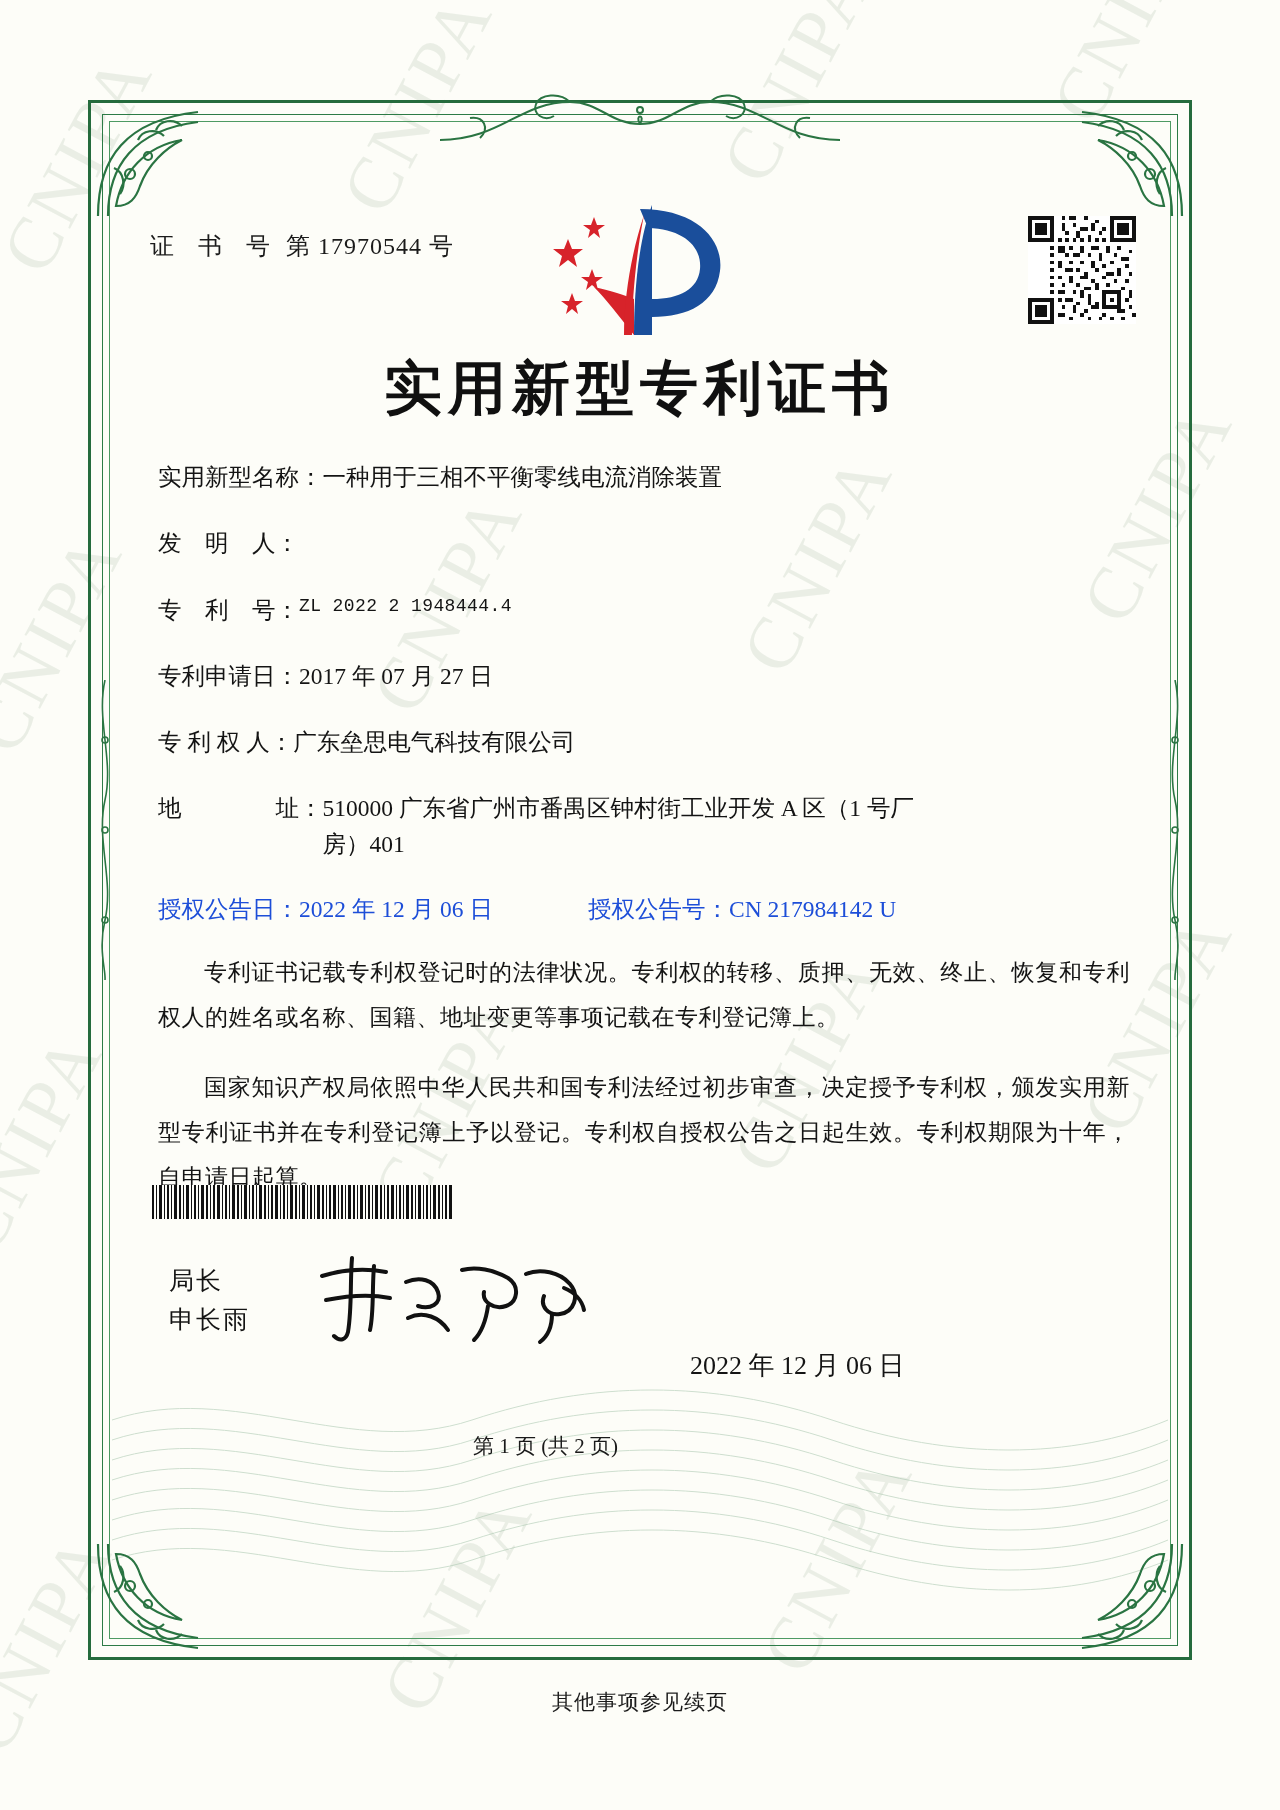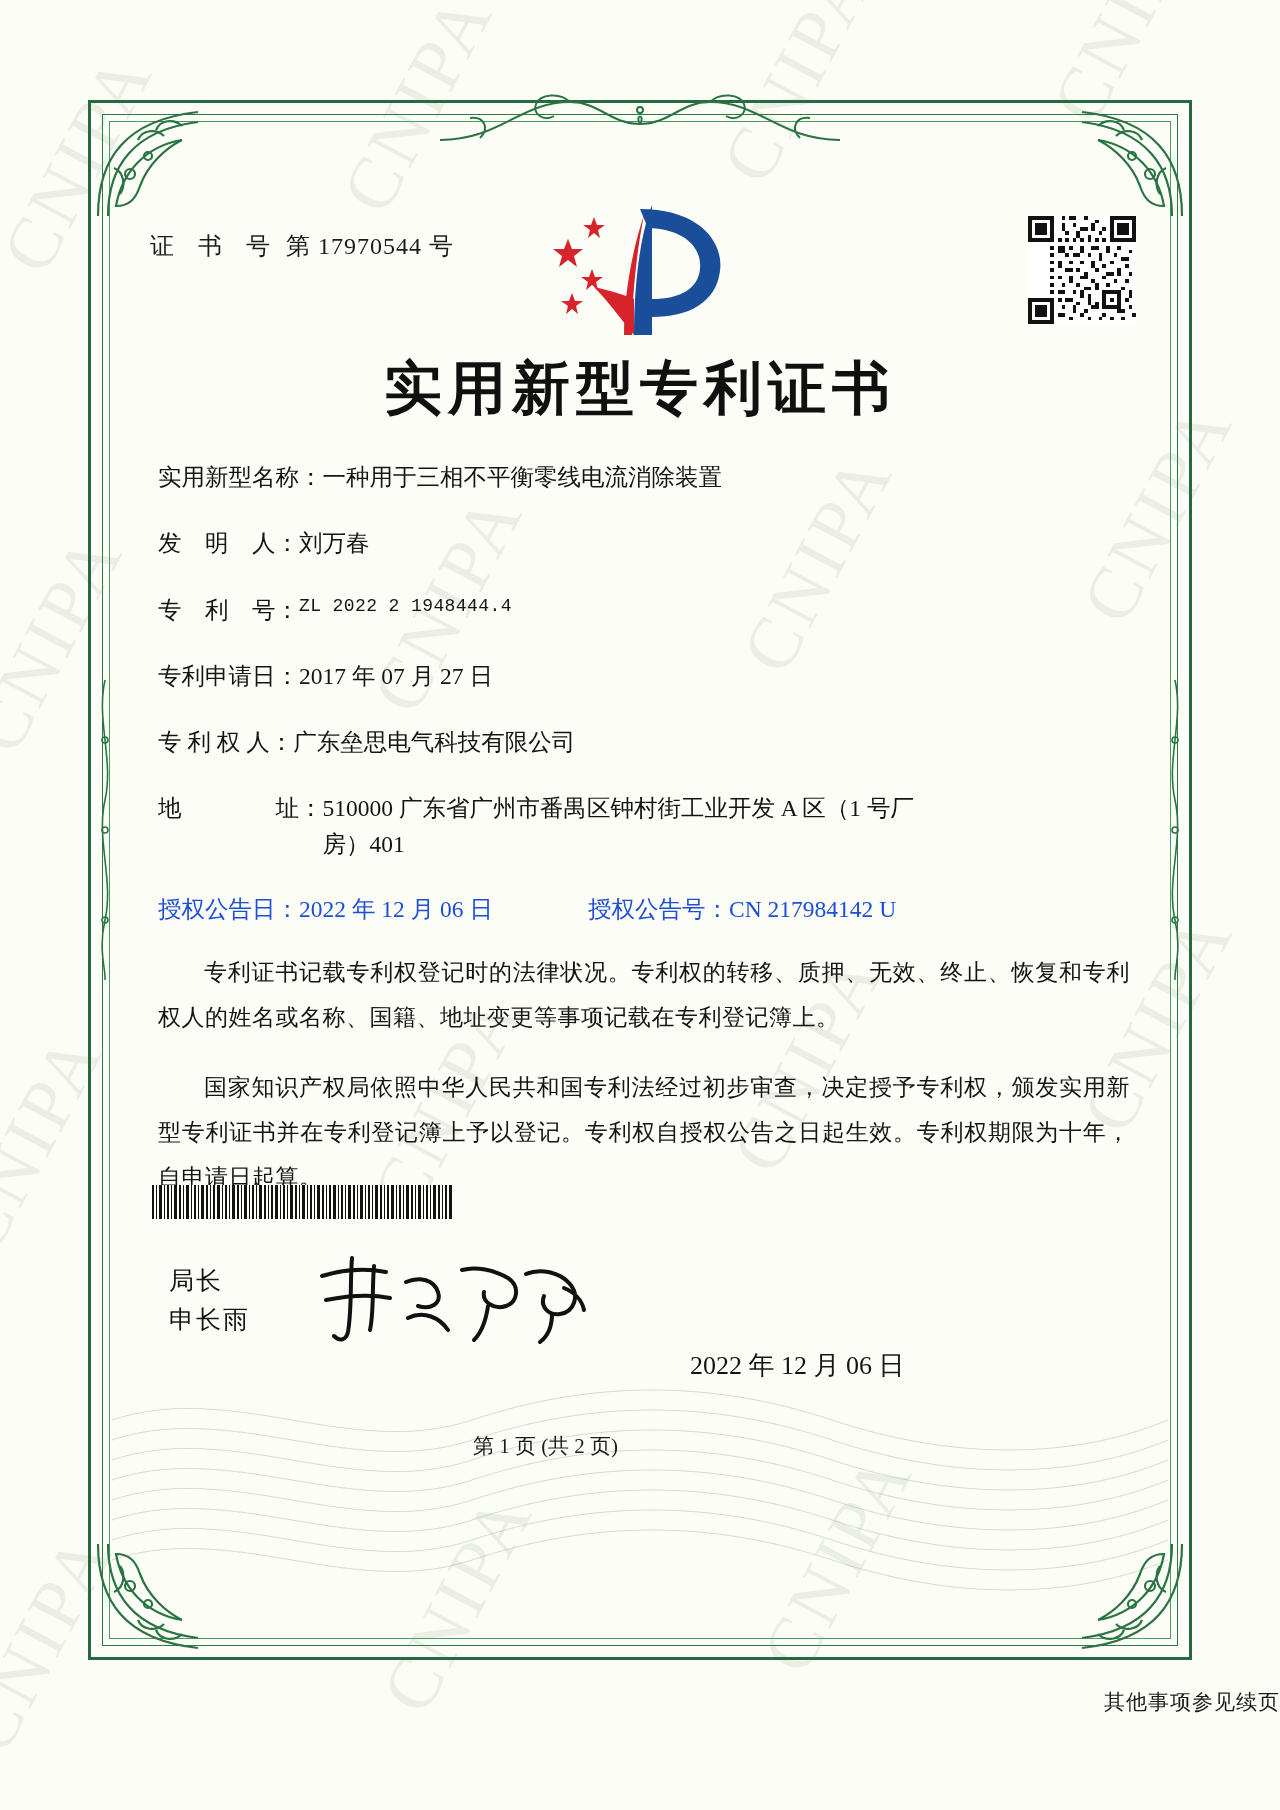--- a/index.html
+++ b/index.html
@@ -259,21 +259,21 @@
     width: 1091px;
     text-align: center;
     font-size: 21px;
     color: #1a1a1a;
   }
   .footer-note {
     position: absolute;
     left: 0;
     top: 1688px;
     width: 1280px;
-    text-align: right;
+    text-align: center;
     font-size: 21px;
     color: #1a1a1a;
     letter-spacing: 1px;
   }
 </style>
 </head>
 <body>
 
 <div class="page">
 
@@ -552,21 +552,20 @@
 
     <div class="fields">
 
       <div class="frow">
         <span class="flabel">实用新型名称：</span>
         <span class="fvalue">一种用于三相不平衡零线电流消除装置</span>
       </div>
 
       <div class="frow">
         <span class="flabel">发　明　人：</span>
-        <span class="fvalue">刘万春</span>
       </div>
 
       <div class="frow">
         <span class="flabel">专　利　号：</span>
         <span class="fvalue mono">ZL 2022 2 1948444.4</span>
       </div>
 
       <div class="frow">
         <span class="flabel">专利申请日：</span>
         <span class="fvalue">2017 年 07 月 27 日</span>

